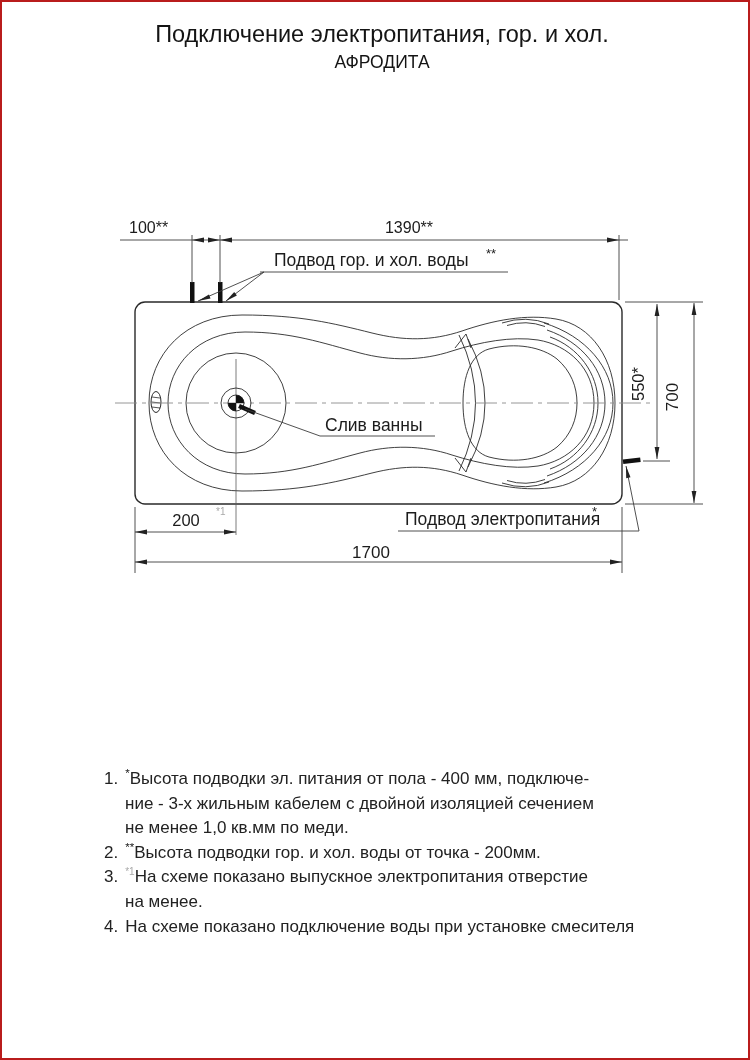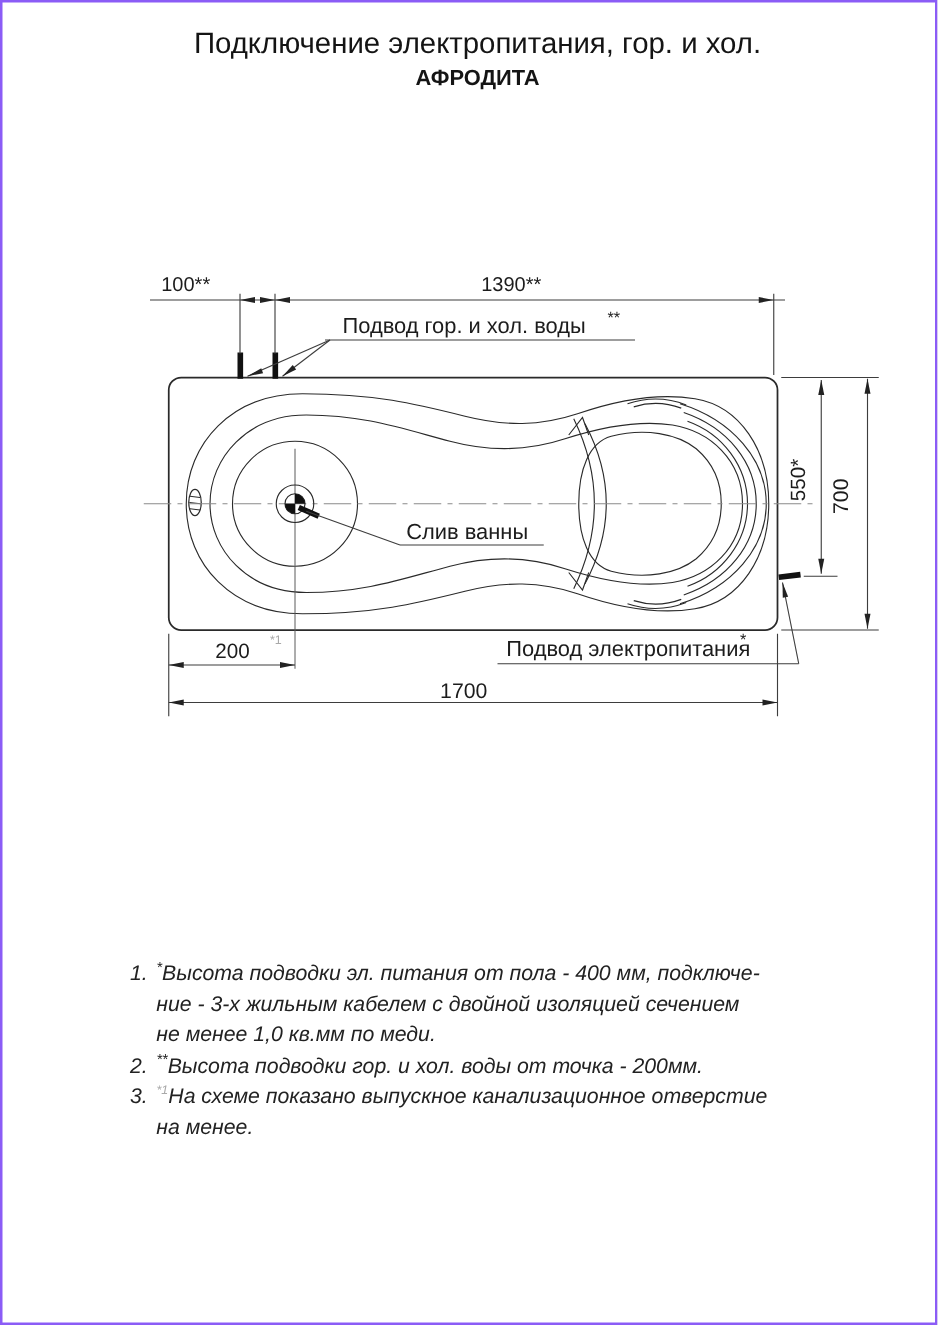--- a/index.html
+++ b/index.html
@@ -1,39 +1,39 @@
 <!DOCTYPE html>
 <html><head>
 <meta charset="utf-8">
 <style>
   html,body{margin:0;padding:0;background:#e8e8e8;}
   .page{
     position:relative;
     width:750px;height:1060px;
     background:#ffffff;
     box-sizing:border-box;
-    border:2px solid #8b5cf6;
+    border:2px solid #b91c1c;
     font-family:"Liberation Sans", sans-serif;
     color:#1a1a1a;
     overflow:hidden;
   }
   .title-block{
     position:absolute;left:60px;top:18px;width:640px;
     text-align:center;
   }
   .title-line{
     font-size:23.5px;line-height:28px;letter-spacing:0px;color:#141414;
   }
   .subtitle{
-    font-size:17.5px;line-height:22px;margin-top:3px;color:#141414;font-weight:bold;
+    font-size:17.5px;line-height:22px;margin-top:3px;color:#141414;
   }
   .drawing-svg{position:absolute;left:0;top:0;}
   .notes{
     position:absolute;left:102px;top:765px;width:585px;
-    font-size:17px;line-height:24.6px;color:#222;font-style:italic;
+    font-size:17px;line-height:24.6px;color:#222;
   }
   .note .num{margin-right:7px;}
   .sup{vertical-align:super;font-size:11.5px;line-height:0;}
   .sup.black{color:#1a1a1a;}
   .sup.faint{color:#a9a9a9;font-size:10px;}
   .cont{padding-left:21px;}
   .cont.small{padding-left:13px;}
 </style>
 </head>
 <body>
@@ -184,20 +184,21 @@
   <div class="notes">
     <div class="note">
       <div><span class="num">1.</span><span class="sup black">*</span><span>Высота подводки эл. питания от пола - 400 мм, подключе-</span></div>
       <div class="cont">ние - 3-х жильным кабелем с двойной изоляцией сечением</div>
       <div class="cont">не менее 1,0 кв.мм по меди.</div>
     </div>
     <div class="note">
       <div><span class="num">2.</span><span class="sup black">**</span><span>Высота подводки гор. и хол. воды от точка - 200мм.</span></div>
     </div>
     <div class="note">
-      <div><span class="num">3.</span><span class="sup faint">*1</span><span>На схеме показано выпускное канализационное отверстие</span></div>
+      <div><span class="num">3.</span><span class="sup faint">*1</span><span>На схеме показано выпускное электропитания отверстие</span></div>
       <div class="cont">на менее.</div>
     </div>
     <div class="note">
+      <div><span class="num">4.</span><span>На схеме показано подключение воды при установке смесителя</span></div>
     </div>
   </div>
 
 </div>
 
 </body></html>

